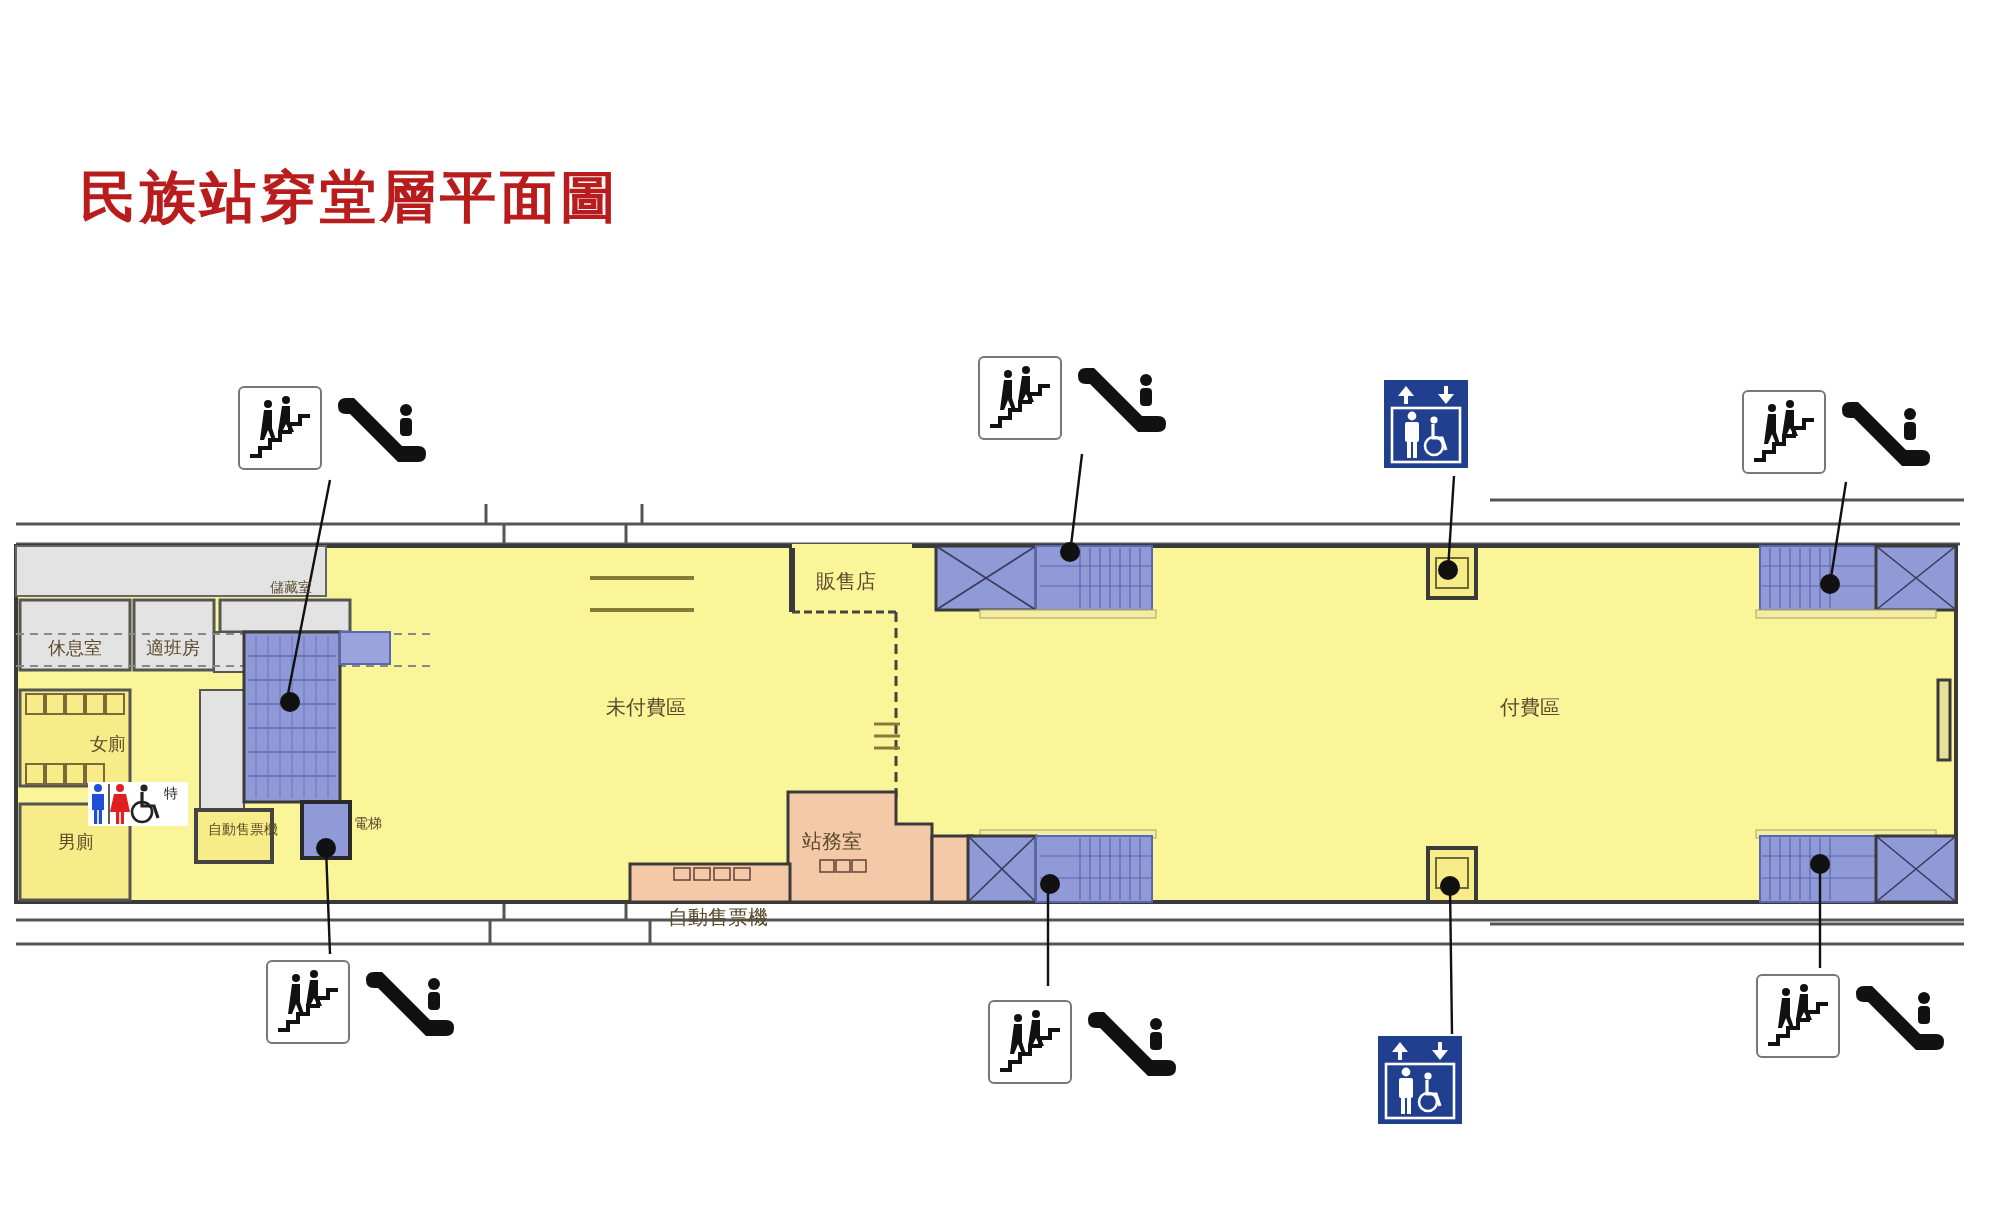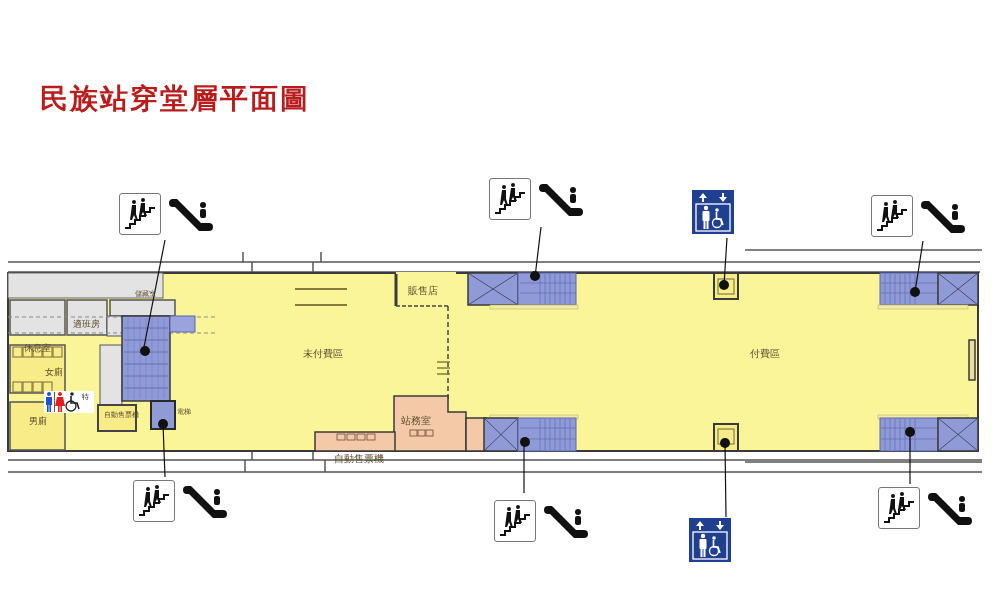--- a/index.html
+++ b/index.html
@@ -202,21 +202,21 @@
     <circle cx="163" cy="424" r="5"></circle>
     <circle cx="535" cy="276" r="5"></circle>
     <circle cx="525" cy="442" r="5"></circle>
     <circle cx="724" cy="285" r="5"></circle>
     <circle cx="725" cy="443" r="5"></circle>
     <circle cx="915" cy="292" r="5"></circle>
     <circle cx="910" cy="432" r="5"></circle>
   </g>
 </svg>
 
-<span class="lbl sm" style="left:24px;top:318px;margin-top:24px;">休息室</span>
+<span class="lbl sm" style="left:24px;top:318px;">休息室</span>
 <span class="lbl sm" style="left:73px;top:318px;">適班房</span>
 <span class="lbl sm" style="left:135px;top:289px;font-size:7px;">儲藏室</span>
 <span class="lbl sm" style="left:45px;top:366px;">女廁</span>
 <span class="lbl sm" style="left:29px;top:415px;">男廁</span>
 <span class="lbl sm" style="left:104px;top:410px;font-size:7px;">自動售票機</span>
 <span class="lbl sm" style="left:177px;top:407px;font-size:7px;">電梯</span>
 <span class="lbl md" style="left:303px;top:347px;">未付費區</span>
 <span class="lbl md" style="left:408px;top:284px;">販售店</span>
 <span class="lbl md" style="left:334px;top:416px;margin-top:36px;">自動售票機</span>
 <span class="lbl md" style="left:401px;top:414px;">站務室</span>

